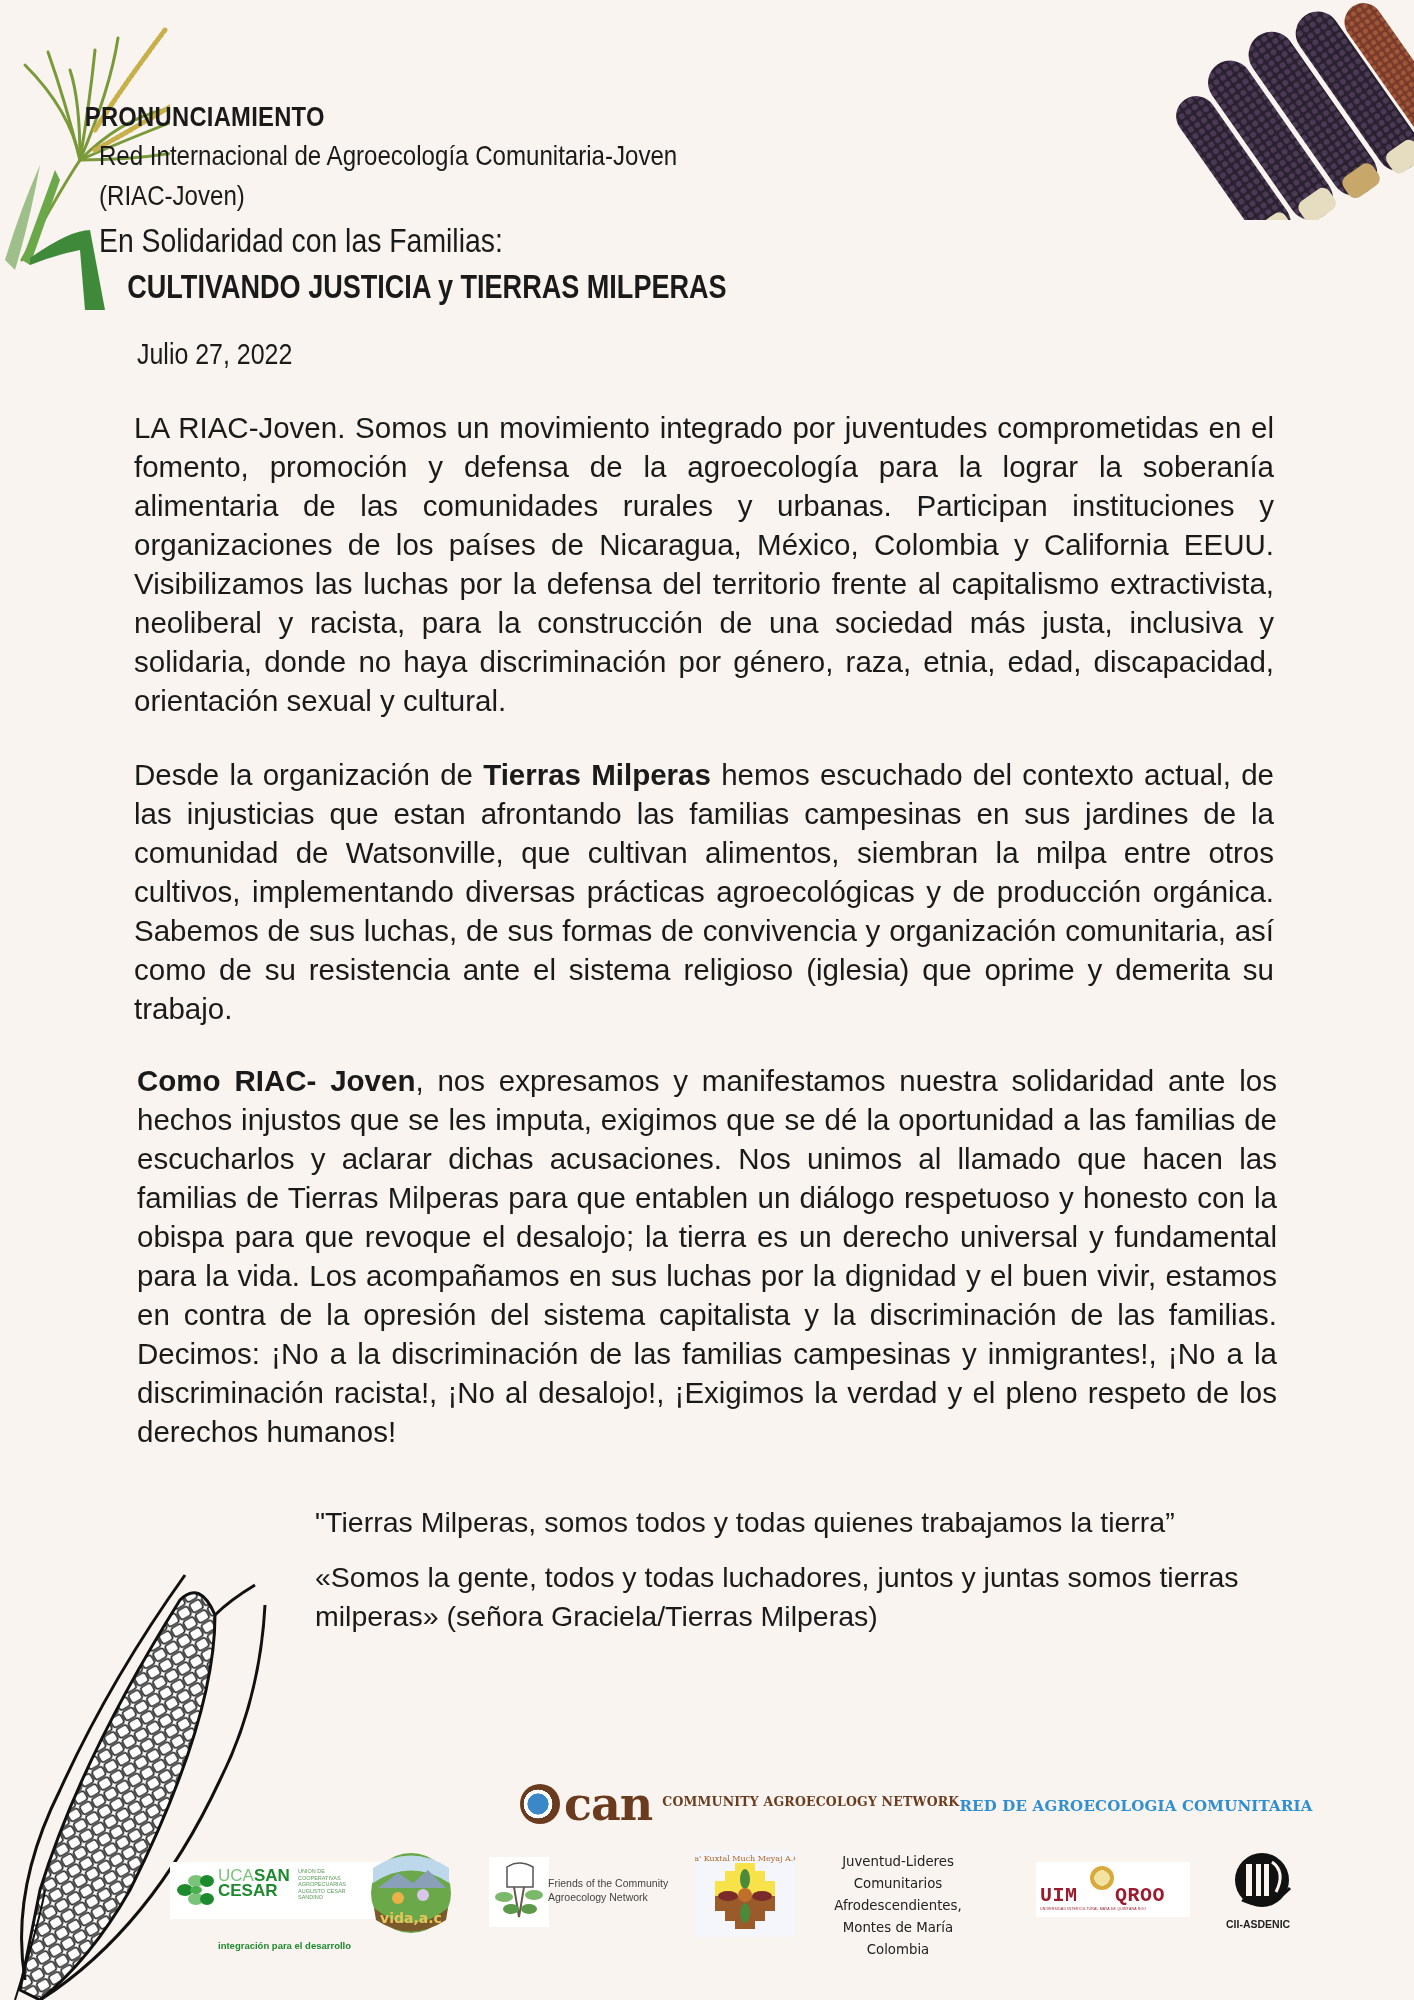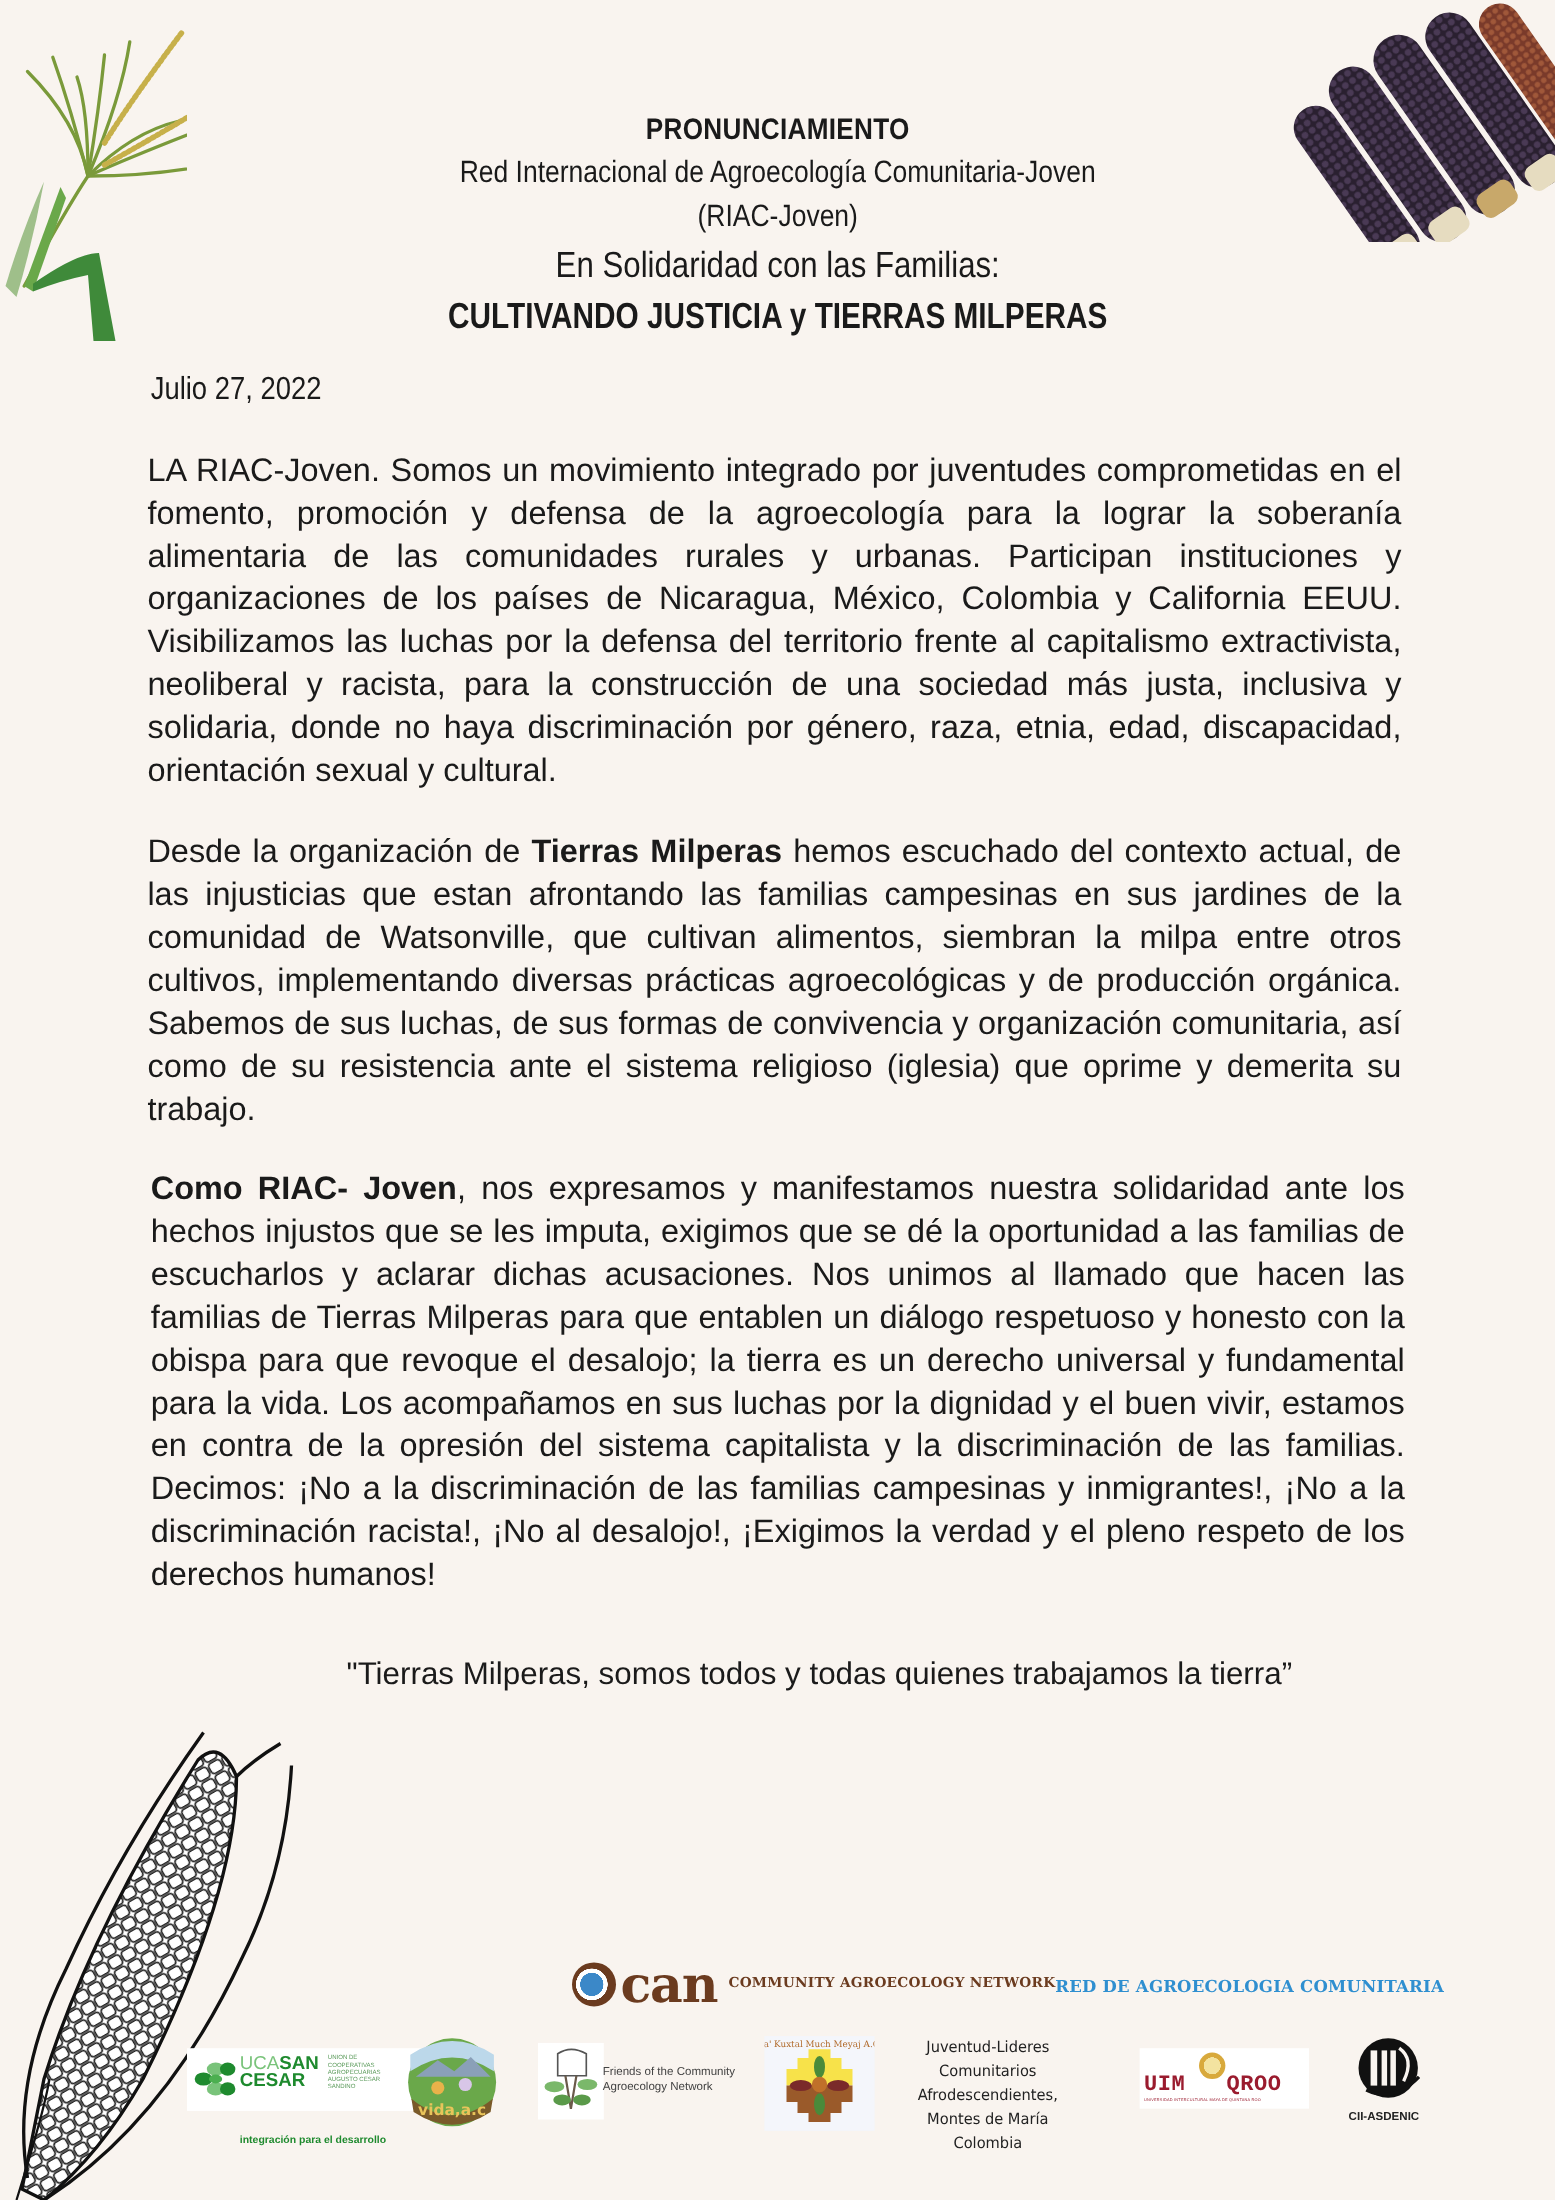--- a/index.html
+++ b/index.html
@@ -16,21 +16,21 @@
       color: #1a1a1a;
     }
     .abs { position: absolute; }
 
     
     .header {
       position: absolute;
       left: 0;
       width: 1414px;
       top: 98px;
-      text-align: center;
+      text-align: left;
     }
     .h-kicker {
       font-size: 27px;
       font-weight: bold;
       letter-spacing: 0.3px;
       line-height: 38px;
       transform: scaleX(0.88);
     }
     .h-org {
       font-size: 28px;
@@ -267,20 +267,21 @@
 <p class="para p2" style="margin:0">
   <span>Desde la organización de </span><b>Tierras Milperas</b><span> hemos escuchado del contexto actual, de las injusticias que estan afrontando las familias campesinas en sus jardines de la comunidad de Watsonville, que cultivan alimentos, siembran la milpa entre otros cultivos, implementando diversas prácticas agroecológicas y de producción orgánica. Sabemos de sus luchas, de sus formas de convivencia y organización comunitaria, así como de su resistencia ante el sistema religioso (iglesia) que oprime y demerita su trabajo.</span>
 </p>
 
 <p class="para p3" style="margin:0">
   <b>Como RIAC- Joven</b><span>, nos expresamos y  manifestamos nuestra solidaridad ante los hechos injustos que se les imputa,  exigimos que se dé la oportunidad a las familias de escucharlos y aclarar dichas acusaciones. Nos unimos al llamado que hacen las familias de Tierras Milperas para que entablen un diálogo respetuoso y honesto con la obispa para que revoque el desalojo; la tierra es un derecho universal y fundamental para la vida. Los acompañamos en sus luchas por la dignidad y el buen vivir, estamos en contra de la opresión del sistema capitalista y la discriminación de las familias. Decimos: ¡No a la discriminación de las familias campesinas y inmigrantes!, ¡No a la discriminación racista!, ¡No al desalojo!, ¡Exigimos la verdad y el pleno respeto de los derechos humanos!</span>
 </p>
 
 <div class="quotes">
   <p>"Tierras Milperas, somos todos y todas quienes trabajamos la tierra”</p>
+  <p>«Somos la gente, todos y todas luchadores, juntos y juntas somos tierras milperas» (señora Graciela/Tierras Milperas)</p>
 </div>
 
 <div class="can-logo">
   <div class="can-mark"></div>
   <div class="can-word">can</div>
   <div class="can-lines">
     <div class="can-en">COMMUNITY AGROECOLOGY NETWORK</div>
     <div class="can-es">RED DE AGROECOLOGIA COMUNITARIA</div>
   </div>
 </div>

